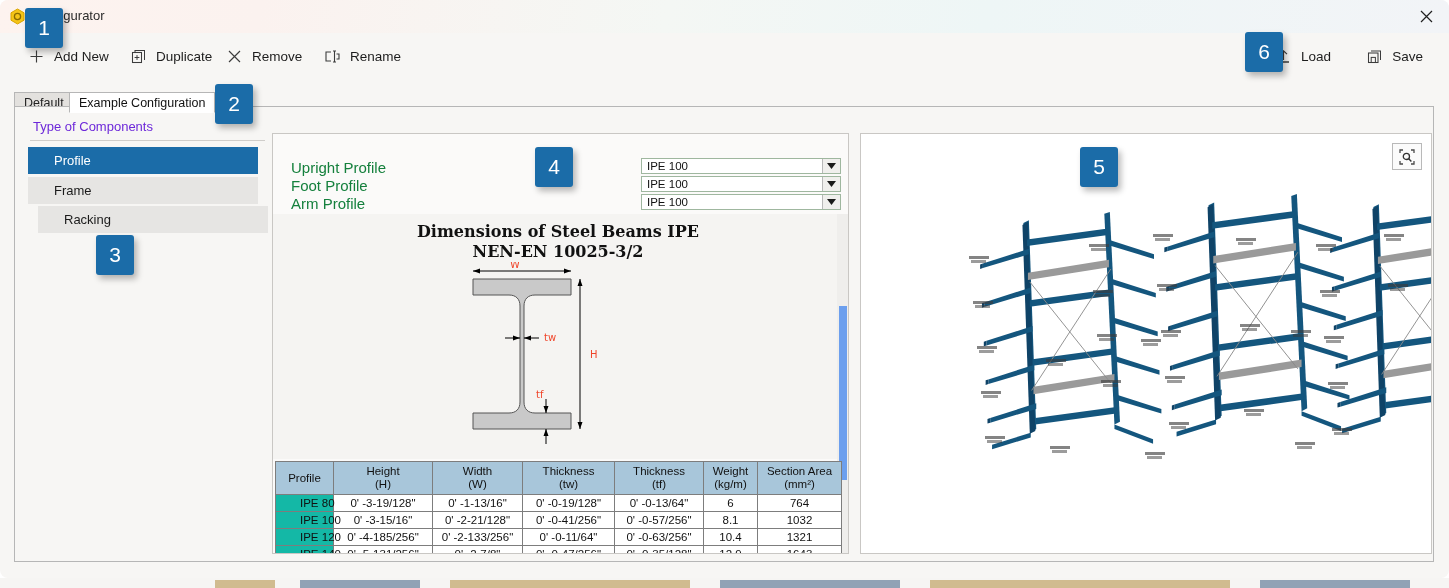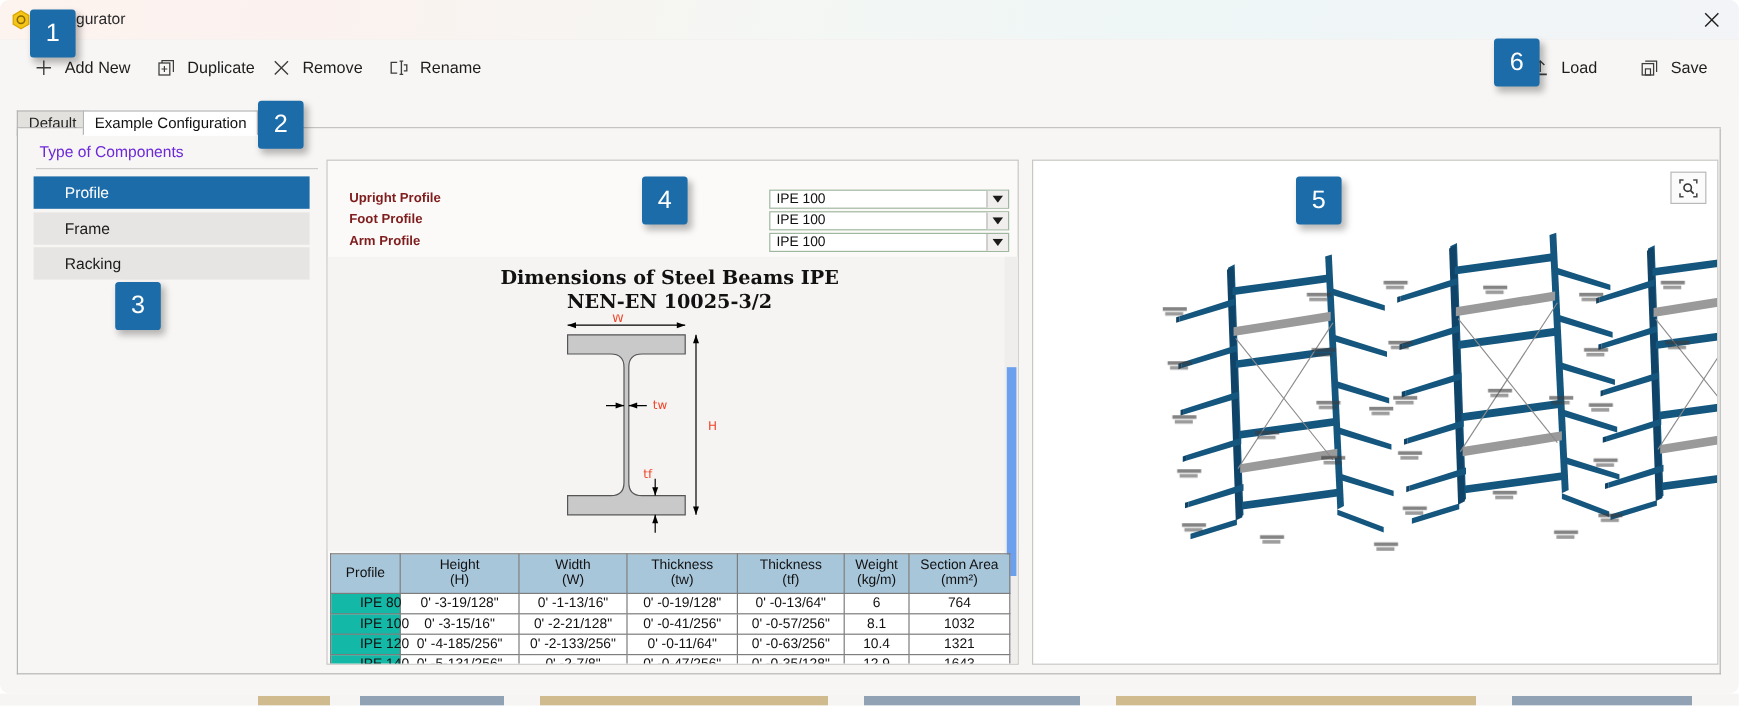--- a/index.html
+++ b/index.html
@@ -38,26 +38,26 @@
   #pagebody{position:absolute;left:14px;top:107px;width:1420px;height:455px;
             background:#f7f6f4;border:1px solid #b6b6b6;border-top:none;box-sizing:border-box;}
 
   
   #comp-title{position:absolute;left:18px;top:12px;font-size:13px;color:#6d28d9;}
   #comp-rule{position:absolute;left:15px;top:33px;width:235px;height:1px;background:#cfcdca;}
   .comp-item{position:absolute;left:13px;width:230px;height:27px;line-height:27px;
              padding-left:26px;box-sizing:border-box;font-size:13px;cursor:pointer;}
   .comp-item.sel{background:#1b6ca8;color:#ffffff;}
   .comp-item.norm{background:#e6e5e3;color:#1b1b1b;}
-  #comp-profile{top:40px;} #comp-frame{top:70px;} #comp-racking{top:99px;}
+  #comp-profile{top:40px;} #comp-frame{top:70px;} #comp-racking{top:99px;margin-left:10px;}
 
   
   #profile-panel{position:absolute;left:257px;top:26px;width:577px;height:421px;
                  background:#fbfaf9;border:1px solid #c9c7c4;box-sizing:border-box;overflow:hidden;}
-  .pf-label{position:absolute;left:18px;font-size:11px;color:#7f1d1d;font-weight:bold;}
+  .pf-label{position:absolute;left:18px;font-size:15px;color:#15803d;}
   #lab-upright{top:25px;} #lab-foot{top:43px;} #lab-arm{top:61px;text-align:center;}
   .pf-combo{position:absolute;left:368px;width:200px;height:16px;
             background:#ffffff;border:1px solid #9fb79f;box-sizing:border-box;cursor:pointer;}
   .pf-combo .ctext{position:absolute;left:5px;top:0;line-height:14px;font-size:11.5px;color:#111;}
   .pf-combo .carrow{position:absolute;right:0;top:0;width:17px;height:14px;background:#f0efed;
                     border-left:1px solid #b8b8b8;display:flex;align-items:center;justify-content:center;}
   #cb-upright{top:24px;} #cb-foot{top:42px;} #cb-arm{top:60px;}
 
   #doc-area{position:absolute;left:0;top:80px;width:576px;height:245px;background:#f5f4f2;}
   #doc-title{position:absolute;left:0;top:8px;width:570px;text-align:center;

